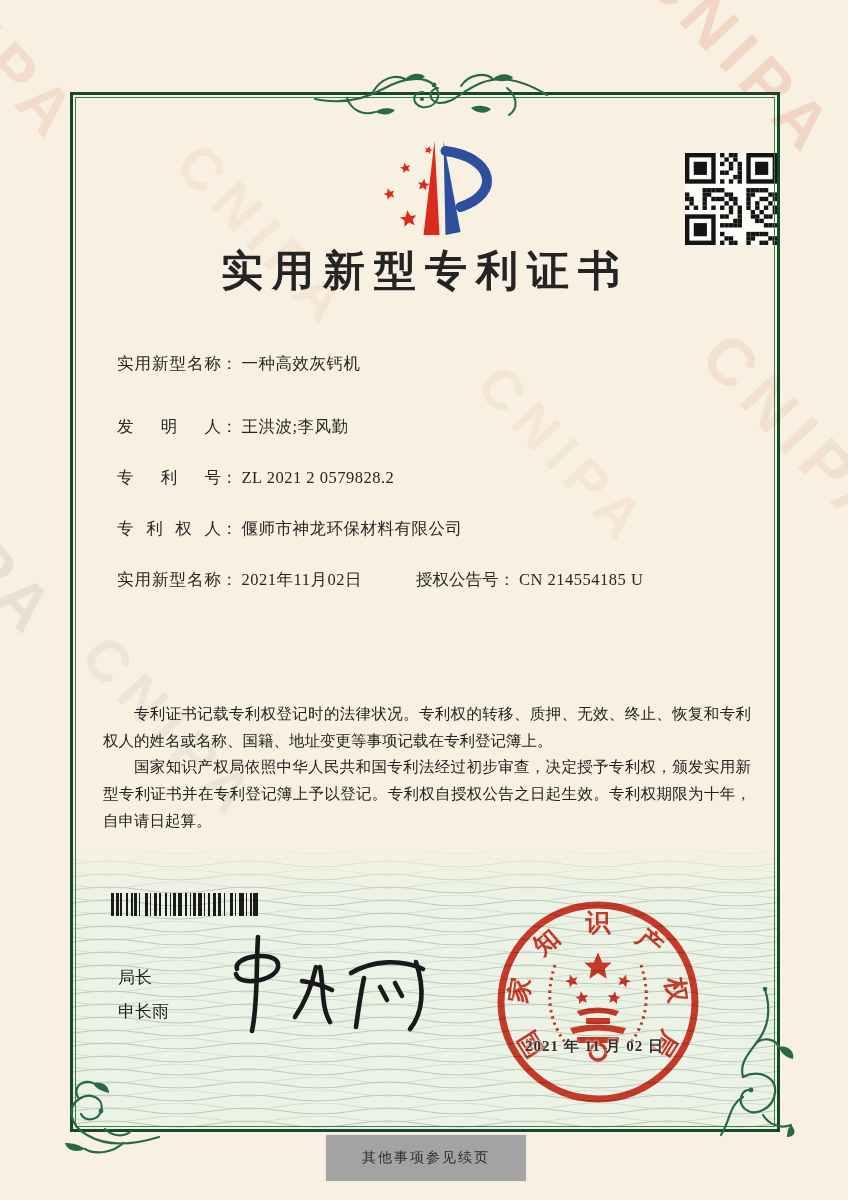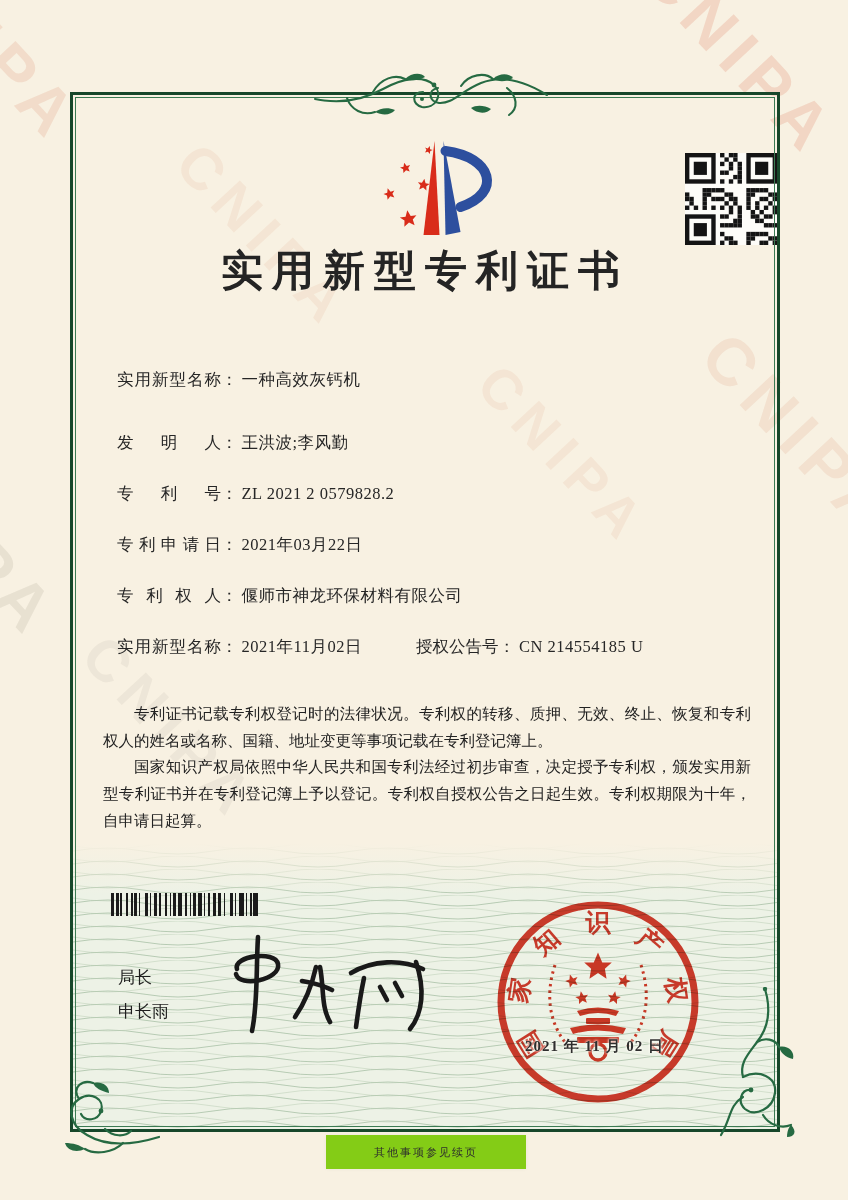--- a/index.html
+++ b/index.html
@@ -54,21 +54,21 @@
   }
   .logo{position:absolute; left:50%; top:42px; transform:translateX(-50%); z-index:3;}
   .qr{position:absolute; left:612px; top:58px; z-index:3;}
   .title{
     position:absolute; left:0; width:100%; top:148px; text-align:center;
     font-size:42px; font-weight:bold; letter-spacing:9px; color:#242424; z-index:3;
   }
   
   .fields{position:absolute; left:44px; right:40px; top:256px; z-index:3; font-size:16.5px;}
   .frow{margin-bottom:25px; line-height:26px; white-space:nowrap;}
-  .frow.gap-big{margin-bottom:37px;margin-top:16px;}
+  .frow.gap-big{margin-bottom:37px;}
   .flabel{
     display:inline-block; width:104px; text-align:justify; text-align-last:justify;
     vertical-align:top;
   }
   .fcolon{display:inline-block; margin-right:4px;}
   .fvalue{letter-spacing:0.5px;}
   .grant-pair2{margin-left:50px;}
   
   .bodytext{
     position:absolute; left:30px; right:26px; top:606px; z-index:3;
@@ -93,23 +93,23 @@
     position:absolute; left:452px; top:942px; width:170px; z-index:4;
     font-size:15px; font-weight:bold; letter-spacing:1px; color:#2e2e2e;
     text-shadow:0 0 3px #fffdf5, 0 0 3px #fffdf5;
   }
   .page-info{
     position:absolute; left:0; width:100%; top:1000px; text-align:center; z-index:3;
     font-size:15px; letter-spacing:2px; color:#333;
   }
   
   .footer-note{
-    position:absolute; left:326px; top:1135px; width:200px; height:34px; z-index:2;
-    background:#84cc16; display:flex; align-items:center; justify-content:center;
-    font-size:11px; letter-spacing:2px; color:#2d2d2d;
+    position:absolute; left:326px; top:1135px; width:200px; height:46px; z-index:2;
+    background:#a3a3a3; display:flex; align-items:center; justify-content:center;
+    font-size:14px; letter-spacing:2px; color:#2d2d2d;
     box-shadow:0 0 4px rgba(0,0,0,0.05);
   }
 </style>
 </head>
 <body>
 
 <div class="page">
 
   <div class="wm wm1">CNIPA</div>
   <div class="wm wm2">CNIPA</div>
@@ -330,23 +330,20 @@
       <div class="frow gap-big">
         <span class="flabel">实用新型名称</span><span class="fcolon">：</span><span class="fvalue">一种高效灰钙机</span>
       </div>
       <div class="frow">
         <span class="flabel">发明人</span><span class="fcolon">：</span><span class="fvalue">王洪波;李风勤</span>
       </div>
       <div class="frow">
         <span class="flabel">专利号</span><span class="fcolon">：</span><span class="fvalue">ZL 2021 2 0579828.2</span>
       </div>
       <div class="frow">
-        <span class="flabel">专利申请日</span><span class="fcolon">：</span><span class="fvalue">2021年03月22日</span>
-      </div>
-      <div class="frow">
         <span class="flabel">专利权人</span><span class="fcolon">：</span><span class="fvalue">偃师市神龙环保材料有限公司</span>
       </div>
       <div class="frow">
         <span>
           <span class="flabel">实用新型名称</span><span class="fcolon">：</span><span class="fvalue">2021年11月02日</span>
         </span>
         <span class="grant-pair2">
           <span>授权公告号</span><span class="fcolon">：</span><span class="fvalue">CN 214554185 U</span>
         </span>
       </div>

